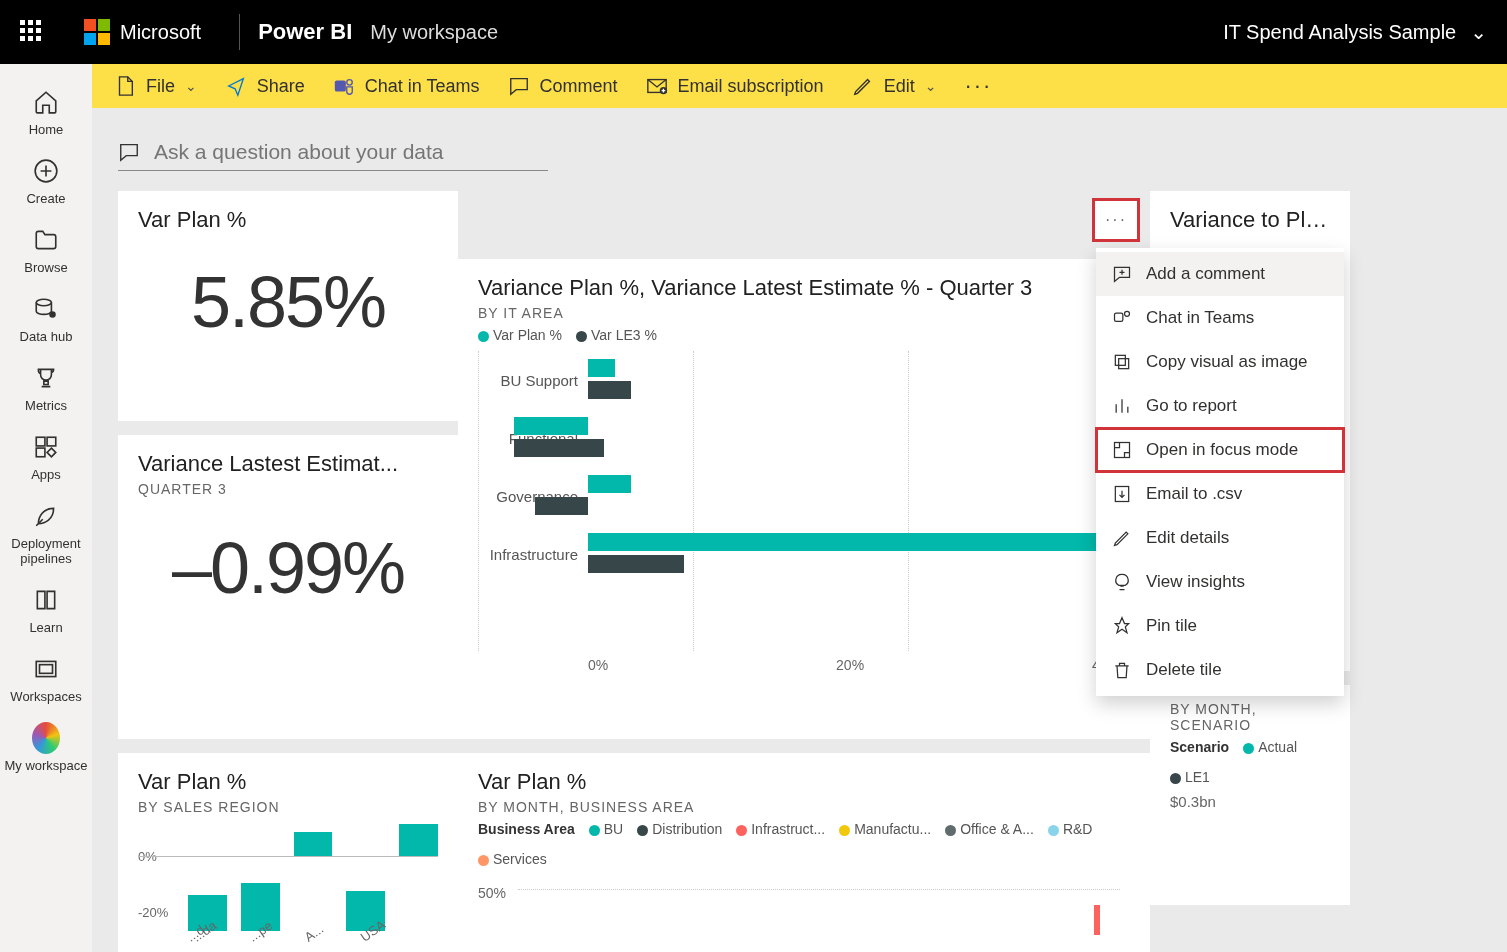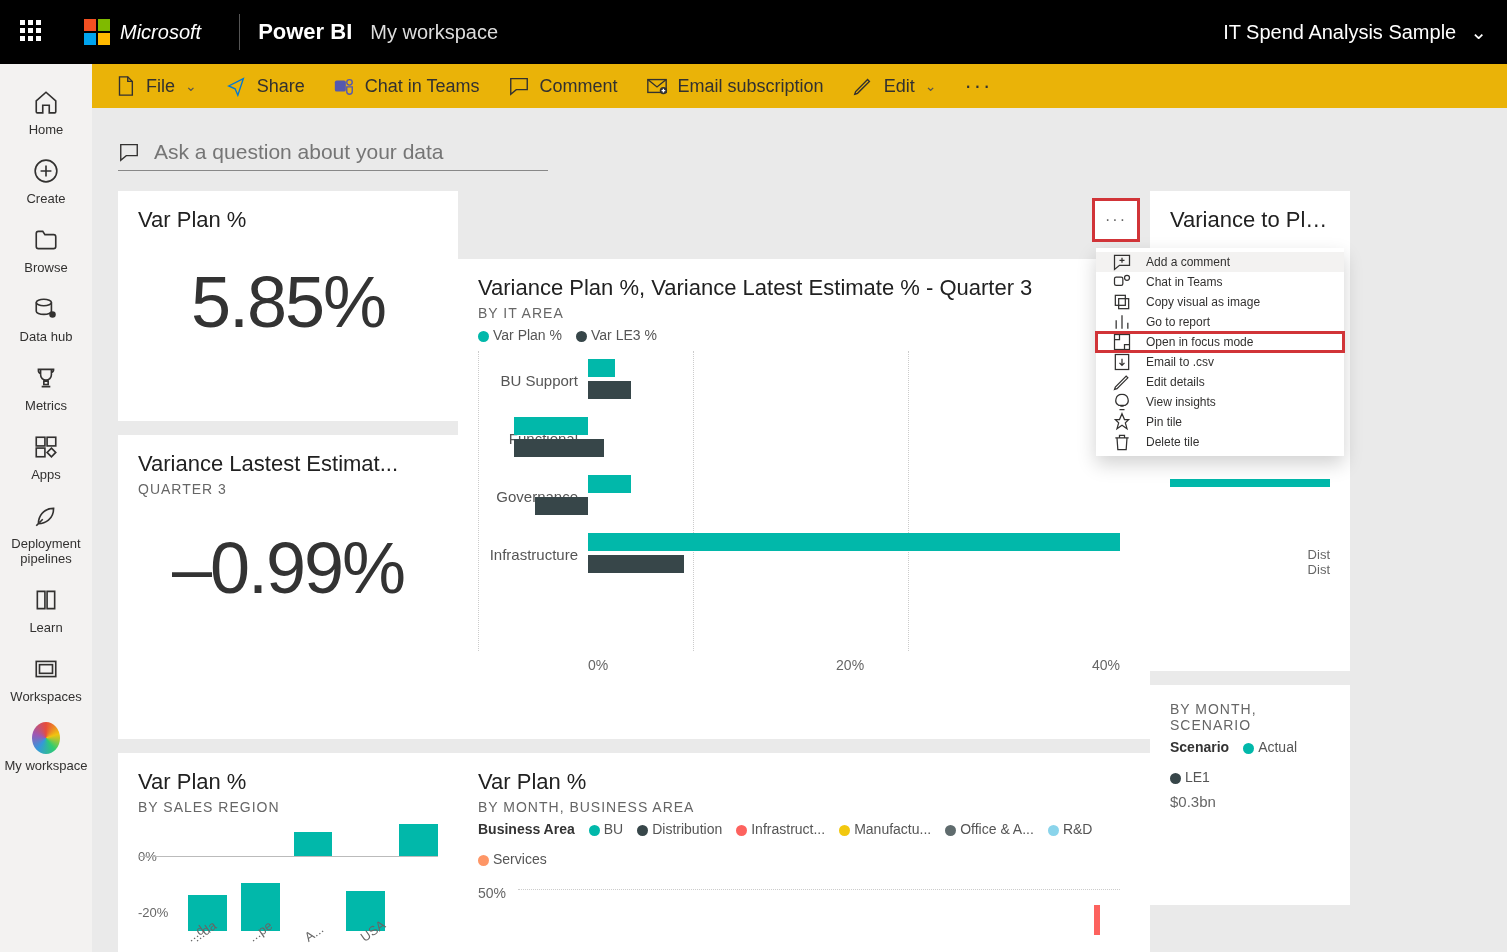--- a/index.html
+++ b/index.html
@@ -3,34 +3,34 @@
 <meta charset="utf-8">
 <style>
   * { box-sizing: border-box; margin: 0; padding: 0; }
   html, body { width: 1507px; height: 952px; font-family: "Segoe UI", Arial, sans-serif; color: #323130; background: #eaeaea; overflow: hidden; }
   
   .topbar { background: #000; color: #fff; height: 64px; display: flex; align-items: center; padding: 0 20px; }
   .waffle { width: 24px; height: 24px; display: grid; grid-template-columns: repeat(3,5px); grid-template-rows: repeat(3,5px); gap: 3px; margin-right: 40px; }
   .waffle span { background: #fff; }
   .ms-logo { display: grid; grid-template-columns: 12px 12px; grid-template-rows: 12px 12px; gap:2px; margin-right:10px; }
   .ms-logo span:nth-child(1){background:#f25022;} .ms-logo span:nth-child(2){background:#7fba00;} .ms-logo span:nth-child(3){background:#00a4ef;} .ms-logo span:nth-child(4){background:#ffb900;}
-  .brand { font-size: 20px; font-weight: 400; margin-right: 20px; font-style: italic; }
+  .brand { font-size: 20px; font-weight: 400; margin-right: 20px; }
   .divider { width:1px; height:36px; background:#555; margin: 0 18px; }
   .product { font-size: 22px; font-weight: 600; margin-right: 18px;}
   .breadcrumb { font-size: 20px; color:#ddd; }
   .topbar-right { margin-left:auto; display:flex; align-items:center; font-size:20px; }
   .topbar-right .chev { margin-left:14px; }
   
   .leftnav { position:absolute; top:64px; left:0; width:92px; bottom:0; background:#f3f2f1; display:flex; flex-direction:column; align-items:center; padding-top:14px; }
   .nav-item { width:92px; display:flex; flex-direction:column; align-items:center; padding:10px 0; font-size:13px; color:#323130; cursor:pointer; }
   .nav-item .icon { width:28px; height:28px; margin-bottom:6px; display:flex; align-items:center; justify-content:center; }
   .nav-item .icon svg { width:26px; height:26px; stroke:#323130; fill:none; stroke-width:1.5; }
   .avatar-circle { width:32px; height:32px; border-radius:50%; background: conic-gradient(#e74c3c,#f1c40f,#2ecc71,#3498db,#9b59b6,#e74c3c); }
   
-  .actionbar { position:absolute; top:64px; left:92px; right:0; height:44px; background:#eab308; display:flex; align-items:center; padding:0 22px; gap:28px; font-size:18px; }
+  .actionbar { position:absolute; top:64px; left:92px; right:0; height:44px; background:#fde047; display:flex; align-items:center; padding:0 22px; gap:28px; font-size:18px; }
   .ab-item { display:flex; align-items:center; gap:10px; cursor:pointer; }
   .ab-item svg { width:22px; height:22px; stroke:#323130; fill:none; stroke-width:1.5; }
   .ab-chev { font-size:14px; color:#555; }
   
   .content { position:absolute; top:120px; left:92px; right:0; bottom:0; background:#eaeaea; overflow:hidden; padding:18px 0 0 26px; }
   .qna-row { display:flex; align-items:center; gap:14px; margin-bottom:20px; border-bottom:1px solid #888; width:430px; padding:2px 0 6px 0;}
   .qna-row svg { width:22px; height:22px; stroke:#323130; fill:none; stroke-width:1.5;}
   .qna-row input { border:none; outline:none; background:transparent; font-size:21px; color:#605e5c; width:380px; }
   
   .grid { display:flex; }
@@ -55,21 +55,21 @@
   .axis { position:absolute; left:110px; right:10px; bottom:-6px; height:20px; display:flex; justify-content:space-between; font-size:14px; color:#666;}
   .axis-grid { position:absolute; top:0; bottom:20px; width:0; border-left:1px dotted #ccc;}
   
   .cols { position:relative; height:110px; display:flex; align-items:flex-end; gap:14px; padding-left:50px;}
   .cols .zero { position:absolute; left:0; right:0; top:35px; border-top:1px solid #bbb;}
   .cols .ylab { position:absolute; left:0; font-size:13px; color:#666; }
   .colb { width:42px; background:#01b8aa; position:relative; }
   .col-lab { position:absolute; font-size:13px; color:#666; transform:rotate(-35deg); transform-origin:left; white-space:nowrap;}
   
   .context-menu { position:absolute; left:1004px; top:128px; width:248px; background:#fff; box-shadow:0 8px 18px rgba(0,0,0,.18); z-index:40; padding:4px 0; }
-  .cm-item { display:flex; align-items:center; gap:14px; padding:0 16px; font-size:12px; cursor:pointer; }
+  .cm-item { display:flex; gap:14px; padding:12px 16px; font-size:17px; cursor:pointer; }
   .cm-item svg { width:20px; height:20px; stroke:#323130; fill:none; stroke-width:1.5; }
   .cm-item.highlight { outline:3px solid #d13438; outline-offset:-2px; }
   .more-btn-box { position:absolute; left:1000px; top:78px; width:48px; height:44px; border:3px solid #d13438; display:flex; align-items:center; justify-content:center; z-index:41; background:#fff; }
   .col3 .tile { height:480px;} 
 </style>
 </head>
 <body>
 
 <div class="topbar">
   <div class="waffle">

